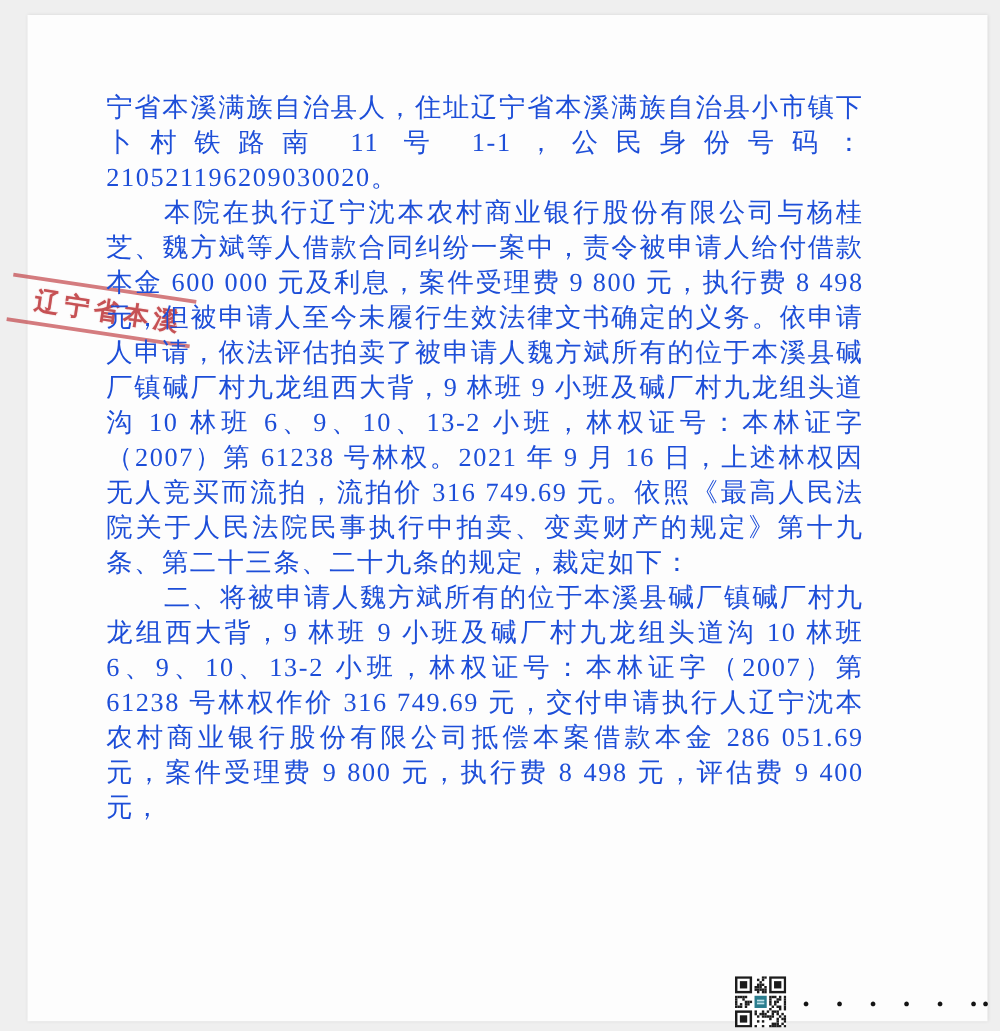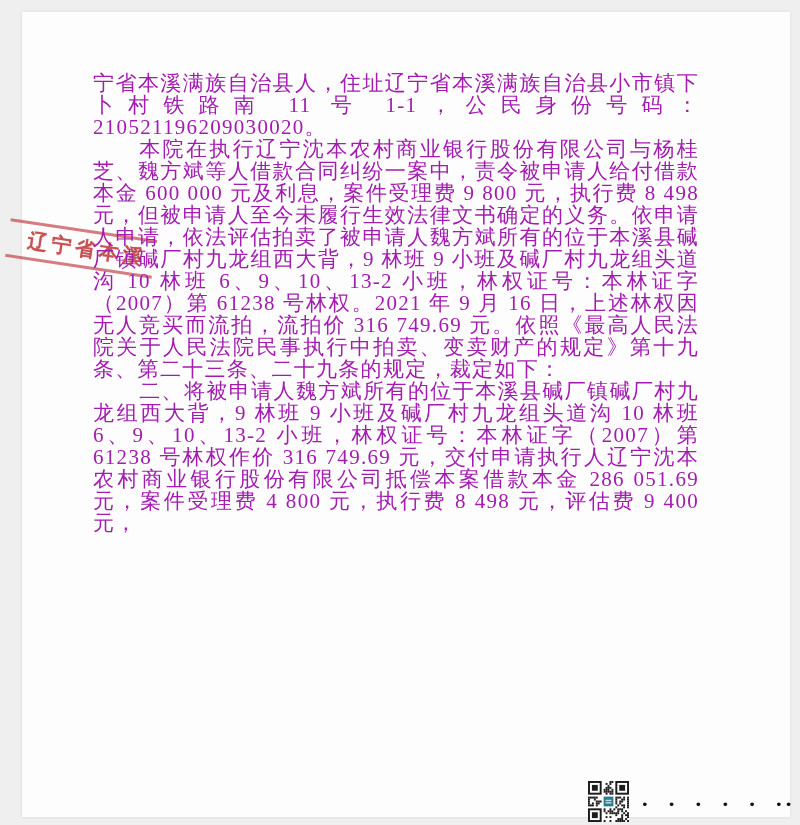--- a/index.html
+++ b/index.html
@@ -21,27 +21,27 @@
     position: absolute;
     left: 22px;
     top: 12px;
     width: 768px;
     height: 805px;
     background: #fdfdfd;
     box-shadow: 0 0 3px rgba(0,0,0,0.10);
   }
   .doc-text {
     position: absolute;
-    left: 71px;
+    left: 63px;
     top: 60px;
     width: 606px;
     font-size: 21px;
-    line-height: 22px;
+    line-height: 28px;
     letter-spacing: 1.3px;
-    color: #a21caf;
+    color: #1d4ed8;
     text-align: justify;
     text-justify: inter-ideograph;
   }
   .doc-text p {
     margin: 0;
     padding: 0;
   }
   .doc-text p.indent {
     text-indent: 2.2em;
   }
@@ -90,21 +90,21 @@
 <body>
 
 <div class="viewport">
   <div class="scan-page">
 
     <div class="stamp">辽宁省本溪</div>
 
     <div class="doc-text">
       <p>宁省本溪满族自治县人，住址辽宁省本溪满族自治县小市镇下卜村铁路南 11 号 1-1，公民身份号码：210521196209030020。</p>
       <p class="indent">本院在执行辽宁沈本农村商业银行股份有限公司与杨桂芝、魏方斌等人借款合同纠纷一案中，责令被申请人给付借款本金 600 000 元及利息，案件受理费 9 800 元，执行费 8 498 元，但被申请人至今未履行生效法律文书确定的义务。依申请人申请，依法评估拍卖了被申请人魏方斌所有的位于本溪县碱厂镇碱厂村九龙组西大背，9 林班 9 小班及碱厂村九龙组头道沟 10 林班 6、9、10、13-2 小班，林权证号：本林证字（2007）第 61238 号林权。2021 年 9 月 16 日，上述林权因无人竞买而流拍，流拍价 316 749.69 元。依照《最高人民法院关于人民法院民事执行中拍卖、变卖财产的规定》第十九条、第二十三条、二十九条的规定，裁定如下：</p>
-      <p class="indent">二、将被申请人魏方斌所有的位于本溪县碱厂镇碱厂村九龙组西大背，9 林班 9 小班及碱厂村九龙组头道沟 10 林班 6、9、10、13-2 小班，林权证号：本林证字（2007）第 61238 号林权作价 316 749.69 元，交付申请执行人辽宁沈本农村商业银行股份有限公司抵偿本案借款本金 286 051.69 元，案件受理费 4 800 元，执行费 8 498 元，评估费 9 400 元，</p>
+      <p class="indent">二、将被申请人魏方斌所有的位于本溪县碱厂镇碱厂村九龙组西大背，9 林班 9 小班及碱厂村九龙组头道沟 10 林班 6、9、10、13-2 小班，林权证号：本林证字（2007）第 61238 号林权作价 316 749.69 元，交付申请执行人辽宁沈本农村商业银行股份有限公司抵偿本案借款本金 286 051.69 元，案件受理费 9 800 元，执行费 8 498 元，评估费 9 400 元，</p>
     </div>
 
     <div class="footer-row">
       <svg class="qr" viewBox="0 0 21 21">
         <rect x="0" y="0" width="21" height="21" fill="#ffffff"></rect>
         <g id="qr-modules" fill="#1c1c1c">
             <rect x="11" y="0" width="1" height="1"></rect>
             <rect x="12" y="0" width="1" height="1"></rect>
             <rect x="9" y="1" width="1" height="1"></rect>
             <rect x="11" y="1" width="1" height="1"></rect>

